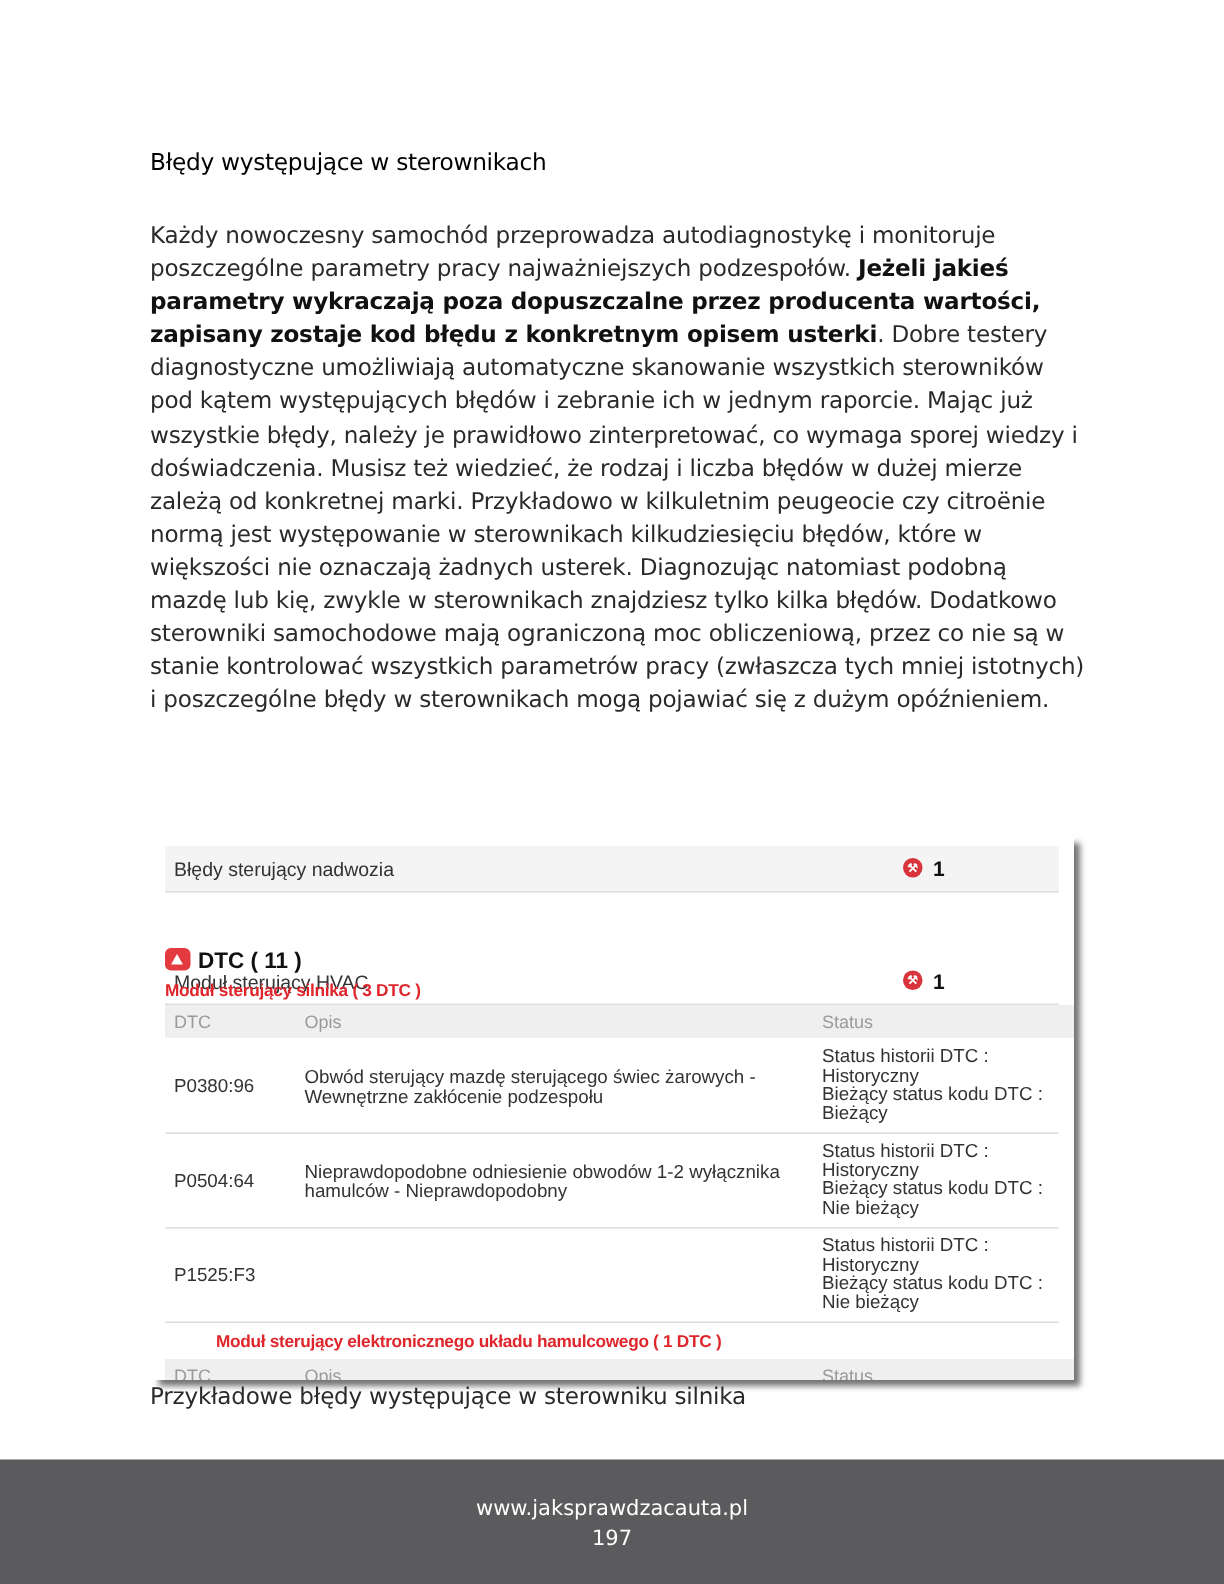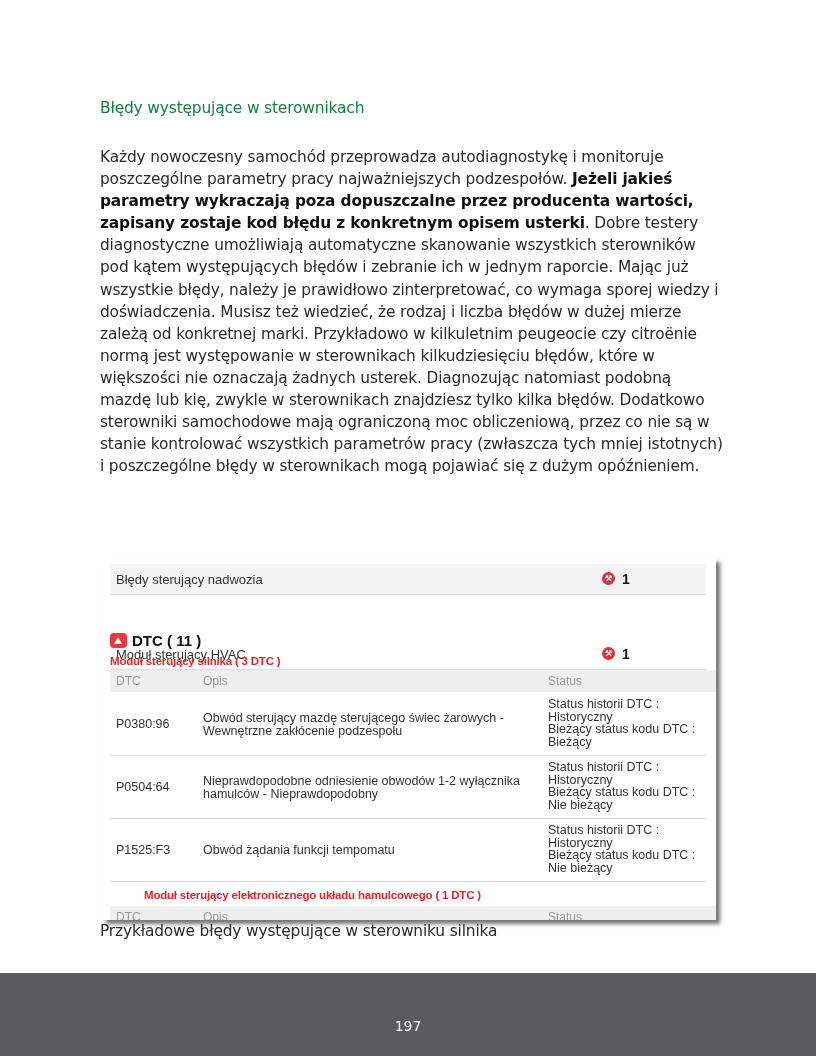--- a/index.html
+++ b/index.html
@@ -1,18 +1,18 @@
 <!DOCTYPE html>
 <html><head>
 <meta charset="utf-8">
 <style>
   html, body { margin:0; padding:0; }
   body { width:816px; height:1056px; background:#ffffff; position:relative; overflow:hidden;
          font-family:"DejaVu Sans", sans-serif; color:#1f1f1f; }
-  .heading { position:absolute; left:100px; top:99px; font-size:15.5px; font-weight:500; letter-spacing:-0.2px; color:#15803d; }
+  .heading { position:absolute; left:100px; top:99px; font-size:15.5px; font-weight:500; letter-spacing:-0.2px; color:#000000; }
   .body-text { position:absolute; left:100px; top:146px; width:625px; font-size:15.4px; line-height:22.1px; color:#2a2a2a; letter-spacing:-0.15px; }
   .body-text b { font-weight:bold; color:#111; }
 
   .shot { position:absolute; left:102px; top:558px; width:614px; height:362px; background:#fff;
           box-shadow: 4px 4px 4px rgba(0,0,0,0.55); overflow:hidden;
           font-family:"Liberation Sans", sans-serif; }
   .mod-row { position:absolute; left:8px; width:596px; height:30px; border-bottom:1px solid #dedede; font-size:13px; color:#333; }
   .mod-row .name { position:absolute; left:6px; top:8px; }
   .mod-row .count { position:absolute; left:512px; top:7px; font-weight:bold; font-size:14px; color:#111; }
   .wrench { position:absolute; left:-20px; top:1px; width:13px; height:13px; border-radius:50%; background:#d9343c; color:#fff; font-size:8px; line-height:13px; text-align:center; }
@@ -74,35 +74,35 @@
     <span class="desc" style="top:19px;">Nieprawdopodobne odniesienie obwodów 1-2 wyłącznika hamulców - Nieprawdopodobny</span>
     <div class="status">
       <div>Status historii DTC :</div>
         <div>Historyczny</div>
         <div>Bieżący status kodu DTC :</div>
         <div>Nie bieżący</div>
     </div>
   </div>
   <div class="trow" style="top:261px;">
     <span class="code">P1525:F3</span>
-    <span class="desc" style="top:25px;">Obwód żądania funkcji tempomatu</span>
     <div class="status">
       <div>Status historii DTC :</div>
         <div>Historyczny</div>
         <div>Bieżący status kodu DTC :</div>
         <div>Nie bieżący</div>
     </div>
   </div>
 
   <div class="section-label" style="top:331px;margin-left:34px;">Moduł sterujący elektronicznego układu hamulcowego ( 1 DTC )</div>
 
   <div class="thead" style="top:348px;">
     <span style="left:6px;">DTC</span>
     <span style="left:93px;">Opis</span>
     <span style="left:438px;">Status</span>
   </div>
 </div>
 
 <div class="caption">Przykładowe błędy występujące w sterowniku silnika</div>
 
 <div class="footer">
+  <div class="url">www.jaksprawdzacauta.pl</div>
   <div class="page">197</div>
 </div>
 
 </body></html>

